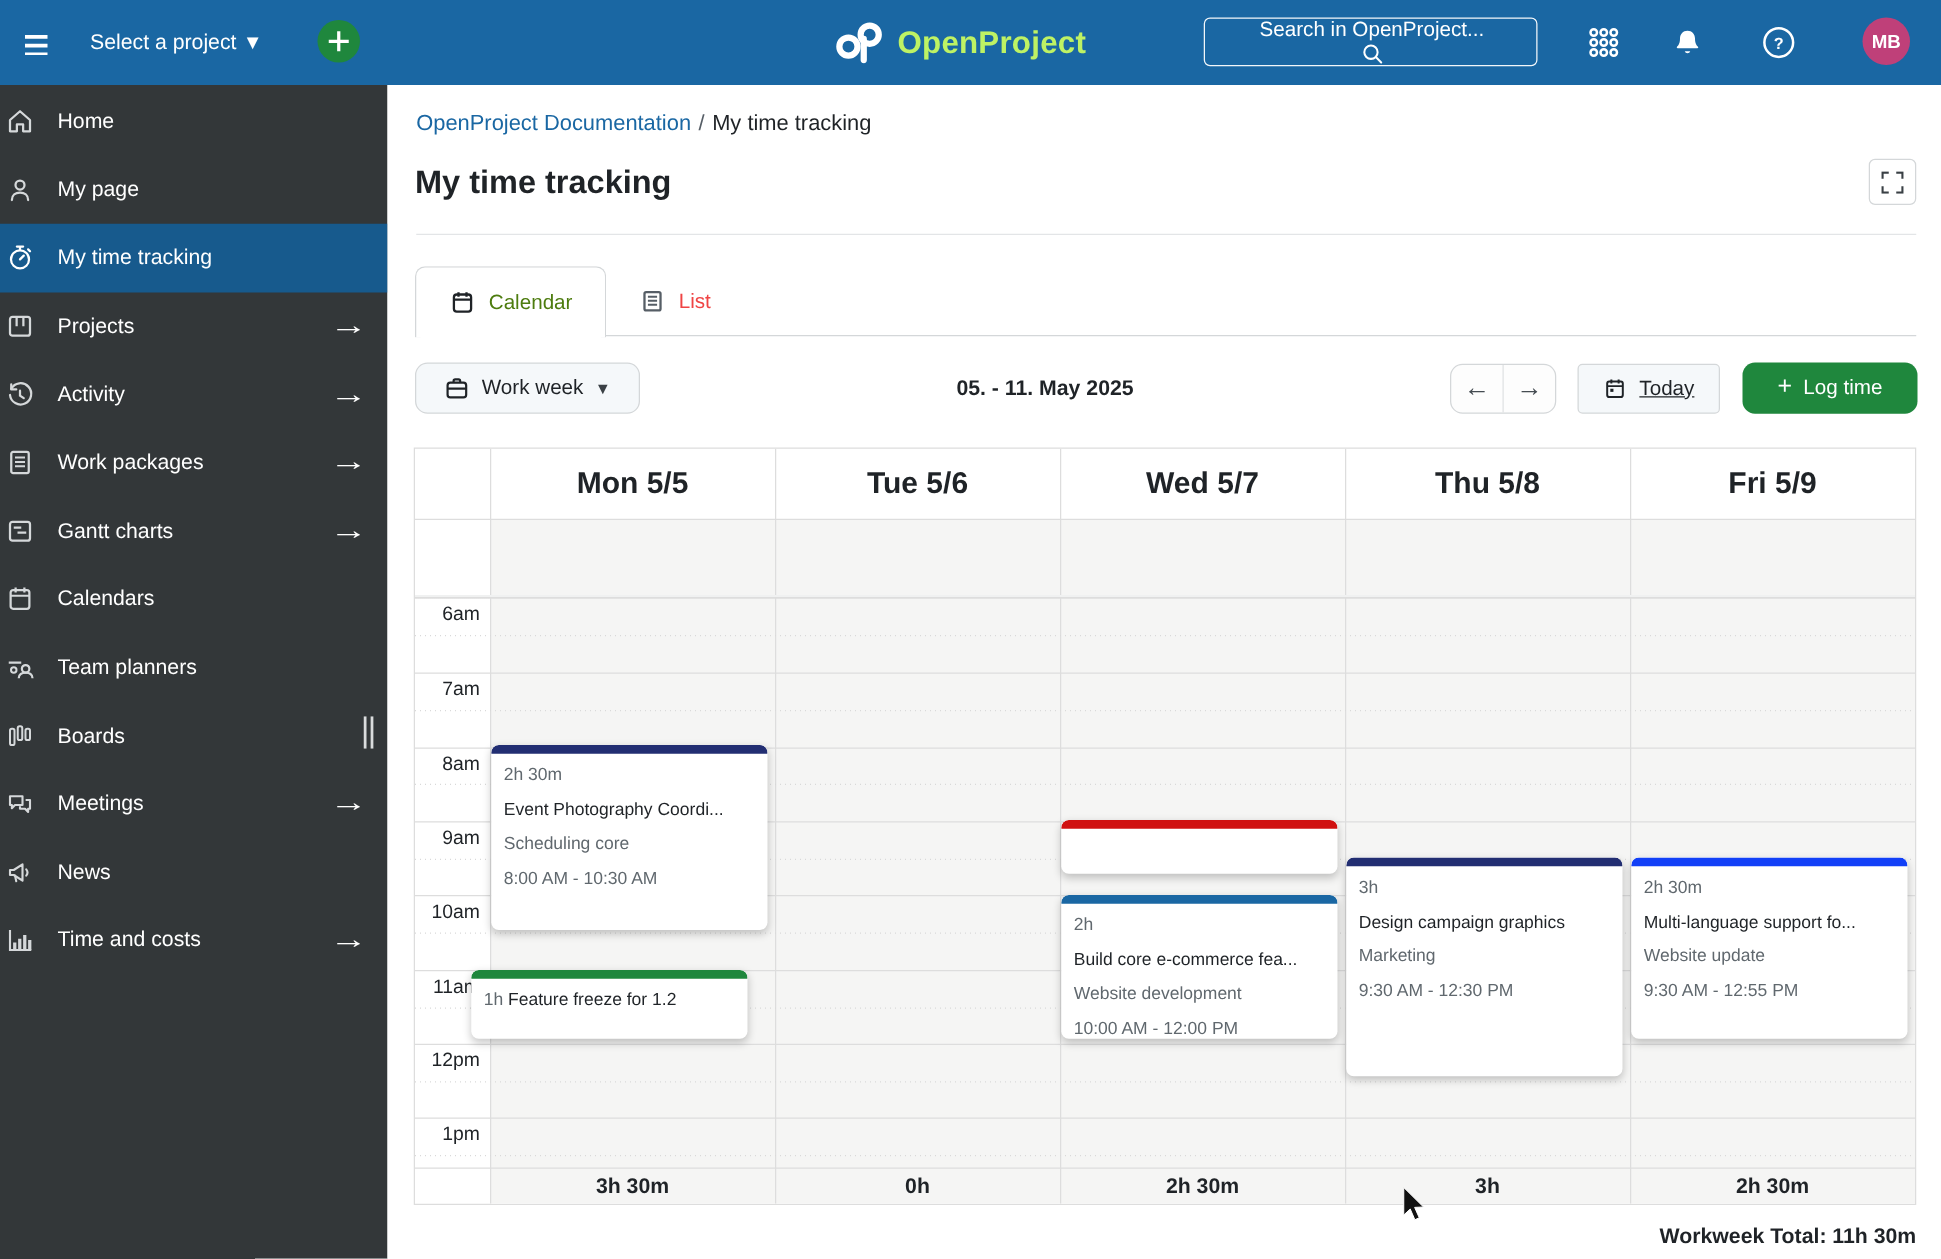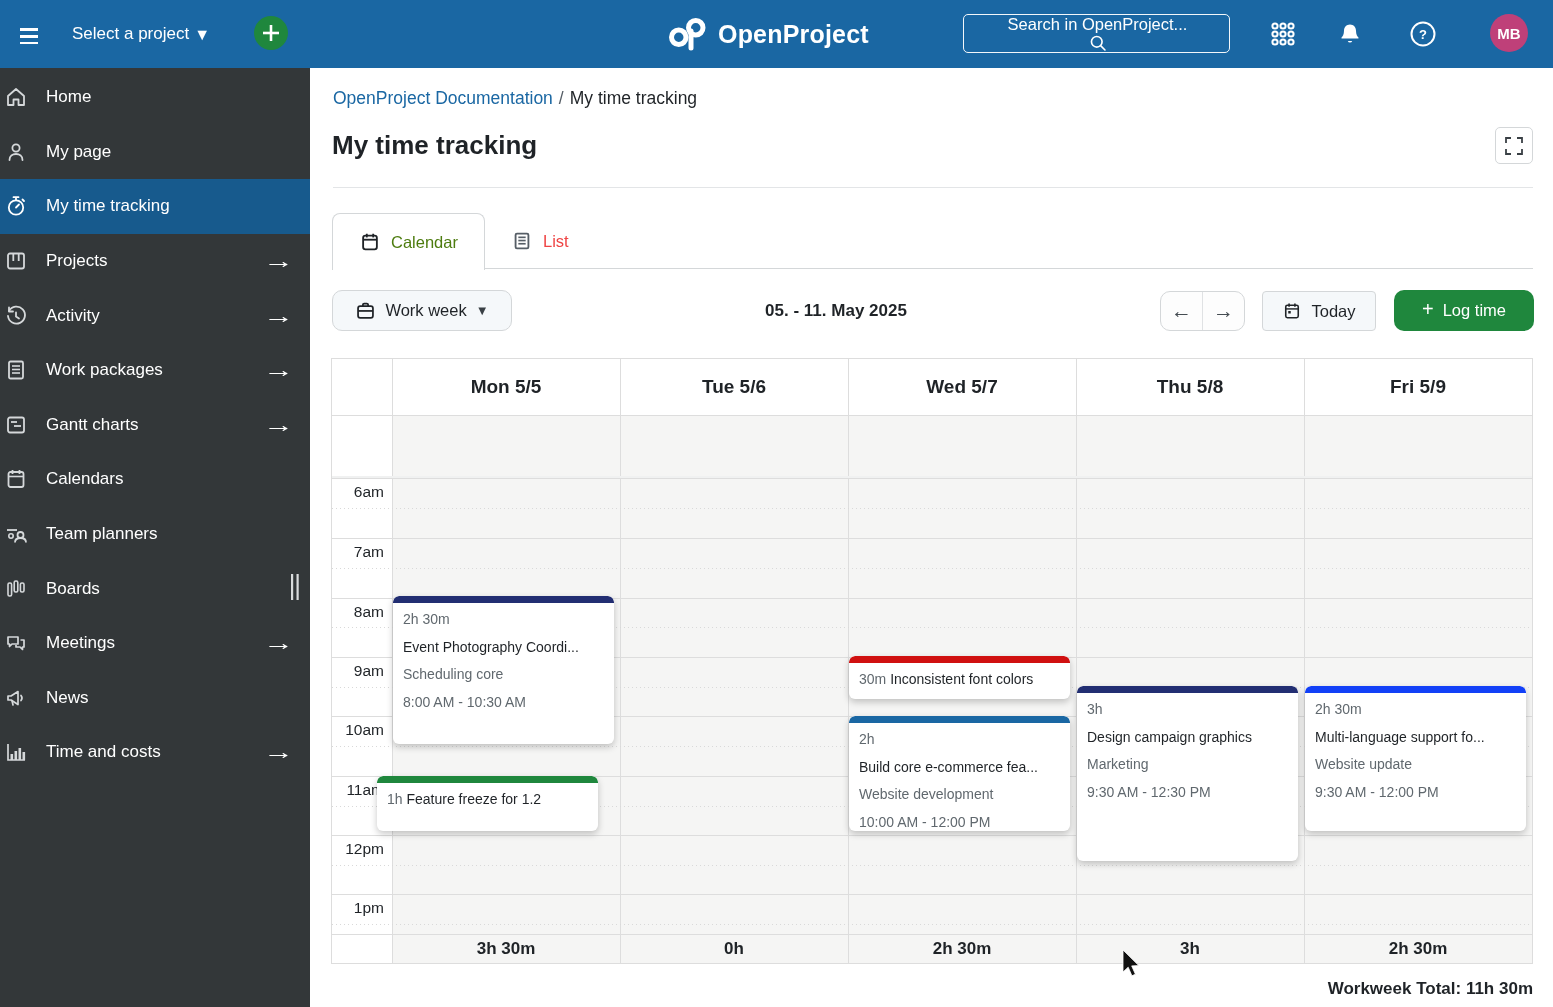--- a/index.html
+++ b/index.html
@@ -6,21 +6,21 @@
   html,body { width:1553px; height:1007px; overflow:hidden; font-family:"Liberation Sans",sans-serif; background:#fff; }
   #app { position:relative; width:1553px; height:1007px; }
 
   
   .topbar { position:absolute; left:0; top:0; width:1553px; height:68px; background:#1a67a3; }
   .hamburger { position:absolute; left:20px; top:28px; width:17.5px; height:16.5px; display:flex; flex-direction:column; justify-content:space-between; cursor:pointer; }
   .hamburger span { display:block; height:2.8px; background:#fff; }
   .selproj { position:absolute; left:72px; top:0; height:68px; display:flex; align-items:center; color:#fff; font-size:17px; gap:5px; }
   .selproj .caret { font-size:16px; position:relative; top:1px; }
   .plusbtn { position:absolute; left:254px; top:16px; width:34px; height:34px; border-radius:50%; background:#1f873d; color:#fff; display:flex; align-items:center; justify-content:center; font-size:23px; font-weight:400; line-height:1; }
-  .logo { position:absolute; left:668px; top:0; height:68px; display:flex; align-items:center; gap:10px; color:#ffffff; }
+  .logo { position:absolute; left:668px; top:0; height:68px; display:flex; align-items:center; gap:10px; color:#bef264; }
   .logo-text { font-size:25px; font-weight:600; letter-spacing:0.2px; }
   .searchbox { position:absolute; left:963px; top:14px; width:267px; height:39px; border:1.4px solid rgba(255,255,255,0.95); border-radius:5px; display:flex; align-items:center; padding:0 12px 0 14px; color:#fff;flex-direction:column; }
   .searchbox .ph { flex:1; font-size:16.5px; color:#fff; }
   .hicon { position:absolute; top:0; height:68px; width:44px; display:flex; align-items:center; justify-content:center; }
   .avatar { position:absolute; left:1490px; top:14px; width:38px; height:38px; border-radius:50%; background:#bf4079; color:#fff; font-size:15px; font-weight:700; display:flex; align-items:center; justify-content:center; }
 
   
   .sidebar { position:absolute; left:0; top:68px; width:310px; height:939px; background:#333739; padding-top:2px; }
   .nav-item { position:relative; height:54.6px; display:flex; align-items:center; padding-left:3px; color:#fff; font-size:17px; cursor:pointer; }
   .nav-item.active { background:#175a8d; }
@@ -40,33 +40,33 @@
   .tabbar { position:absolute; left:22px; top:145px; width:1201px; height:56px; border-bottom:1px solid #d4d7d9; display:flex; }
   .tab { height:56px; display:flex; align-items:center; gap:10px; padding:0 26px; font-size:16.5px; color:#ef4444; }
   .tab.active { background:#fff; border:1px solid #d4d7d9; border-bottom:none; border-radius:8px 8px 0 0; color:#4d7c0f; height:57px; position:relative; top:0; }
 
   .toolbar-left { position:absolute; left:22px; top:222px; width:180px; height:41px; border:1px solid #d4d7d9; border-radius:10px; background:#f5f8fa; display:flex; align-items:center; justify-content:center; gap:9px; font-size:16.5px; color:#1f2327; }
   .toolbar-left .caret { font-size:10px; color:#3a4045; }
   .date-range { position:absolute; left:326px; top:222px; width:400px; height:41px; display:flex; align-items:center; justify-content:center; font-size:17px; font-weight:700; color:#1f2327; }
   .navgroup { position:absolute; left:850px; top:223px; width:85px; height:40px; border:1px solid #d4d7d9; border-radius:10px; background:#fdfdfd; display:flex; }
   .navgroup .nbtn { flex:1; display:flex; align-items:center; justify-content:center; color:#454c52; font-size:21px; }
   .navgroup .nbtn:first-child { border-right:1px solid #e0e2e4; }
-  .todaybtn { position:absolute; left:952px; top:223px; width:114px; height:40px; border:1px solid #d4d7d9; border-radius:4px; background:#f5f8fa; display:flex; align-items:center; justify-content:center; gap:9px; font-size:16.5px; color:#1f2327; }
+  .todaybtn { position:absolute; left:952px; top:223px; width:114px; height:40px; border:1px solid #d4d7d9; border-radius:4px; background:#f5f8fa; display:flex; align-items:center; justify-content:center; gap:9px; font-size:16.5px; color:#1f2327;text-decoration:underline; }
   .logtime { position:absolute; left:1084px; top:222px; width:140px; height:41px; border-radius:10px; background:#1f873d; color:#fff; display:flex; align-items:center; justify-content:center; gap:9px; font-size:16.5px; }
   .logtime .plus { font-size:20px; font-weight:400; position:relative; top:-1px; }
 
   
   .grid { position:absolute; left:21px; top:290px; width:1202px; height:606px; border:1px solid #ddd; background:#fff; }
   .grid-inner { position:relative; width:1200px; height:604px; overflow:hidden; }
   .gray-area { position:absolute; left:60px; top:57px; width:1140px; height:547px; background:#f5f5f4; }
   .vline { position:absolute; top:0; width:1px; height:604px; background:#ddd; }
   .hline { position:absolute; left:0; width:1200px; height:1px; background:#ddd; }
   .hline.half { background:repeating-linear-gradient(90deg,#d9d9d9 0 1px,transparent 1px 4px); }
   .hline.thick { height:3px; background:linear-gradient(to bottom,#f0f1f1 0,#f0f1f1 2px,#dddddd 2px,#dddddd 3px); }
-  .day-head { position:absolute; top:0; height:56px; width:228px; display:flex; align-items:center; justify-content:center; font-size:19px; font-weight:700; color:#1f2327; }
+  .day-head { position:absolute; top:0; height:56px; width:228px; display:flex; align-items:center; justify-content:center; font-size:24px; font-weight:700; color:#1f2327; }
   .tlabel { position:absolute; width:52px; text-align:right; font-size:15.5px; color:#1f2327; }
   .total { position:absolute; top:575px; height:29px; width:228px; display:flex; align-items:center; justify-content:center; font-size:17px; font-weight:700; color:#1f2327; }
 
   .event { position:absolute; width:221px; background:#fff; border-radius:6px; box-shadow:0 3px 7px rgba(0,0,0,0.22); overflow:hidden; }
   .event .bar { height:7px; border-radius:6px 6px 0 0; }
   .event .body { padding:3px 10px 0 10px; font-size:14px; }
   .event .ln { line-height:27.6px; white-space:nowrap; overflow:hidden; }
   .ev-gray { color:#60686e; }
   .ev-title { color:#1f2327; }
 
@@ -407,23 +407,20 @@
           </div>
         </div>
         <div class="event" style="left:45px; top:417px; height:55px">
           <div class="bar" style="background: rgb(31, 135, 61);"></div>
           <div class="body">
               <div class="ln"><span class="ev-gray">1h</span> <span class="ev-title">Feature freeze for 1.2</span></div>
             </div>
         </div>
         <div class="event" style="left:517px; top:297px; height:43px">
           <div class="bar" style="background: rgb(208, 16, 16);"></div>
-          <div class="body">
-              <div class="ln"><span class="ev-gray">30m</span> <span class="ev-title">Inconsistent font colors</span></div>
-            </div>
         </div>
         <div class="event" style="left:517px; top:357px; height:115px">
           <div class="bar" style="background: rgb(26, 103, 163);"></div>
           <div class="body">
             <div class="ln ev-gray">2h</div>
             <div class="ln ev-title">Build core e-commerce fea...</div>
             <div class="ln ev-gray">Website development</div>
             <div class="ln ev-gray">10:00 AM - 12:00 PM</div>
           </div>
         </div>
@@ -435,21 +432,21 @@
             <div class="ln ev-gray">Marketing</div>
             <div class="ln ev-gray">9:30 AM - 12:30 PM</div>
           </div>
         </div>
         <div class="event" style="left:973px; top:327px; height:145px">
           <div class="bar" style="background: rgb(18, 64, 247);"></div>
           <div class="body">
             <div class="ln ev-gray">2h 30m</div>
             <div class="ln ev-title">Multi-language support fo...</div>
             <div class="ln ev-gray">Website update</div>
-            <div class="ln ev-gray">9:30 AM - 12:00 PM</div>
+            <div class="ln ev-gray">9:30 AM - 12:55 PM</div>
           </div>
         </div>
 
         <div class="total" style="left:60px">3h 30m</div>
         <div class="total" style="left:288px">0h</div>
         <div class="total" style="left:516px">2h 30m</div>
         <div class="total" style="left:744px">3h</div>
         <div class="total" style="left:972px">2h 30m</div>
       </div>
     </div>

